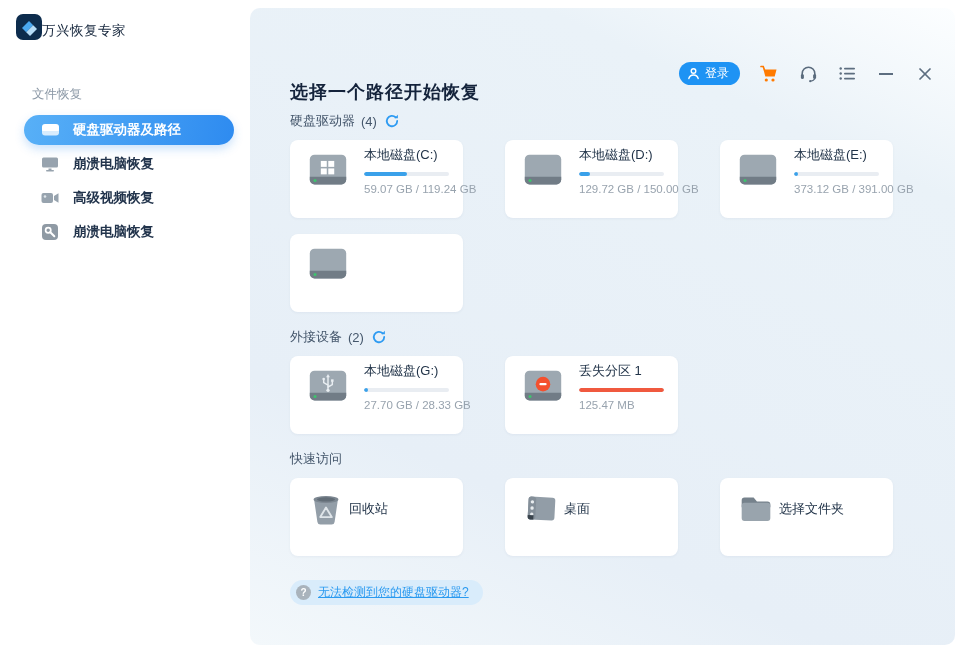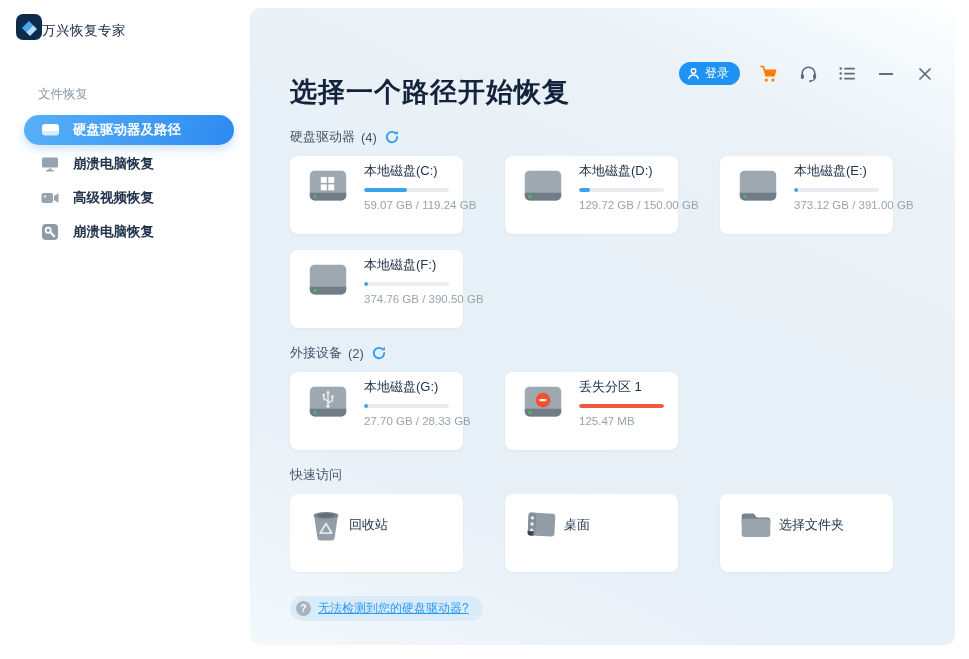--- a/index.html
+++ b/index.html
@@ -8,21 +8,21 @@
     font-family: "Liberation Sans", "DejaVu Sans", sans-serif;
     background:#ffffff; position:relative; color:#22344c;
   }
 
   
   .sidebar { position:absolute; left:0; top:0; bottom:0; width:250px; background:#fff; }
   .logo-row { display:flex; align-items:flex-end; padding:14px 0 0 16px; }
   .app-logo { width:26px; height:26px; border-radius:7px; background:#0d2c4d; position:relative; flex:0 0 auto; }
   .app-title { font-size:13.5px; color:#15263c; letter-spacing:.5px; }
   .nav { padding:0 16px 0 24px; }
-  .nav-section-label { font-size:12.5px; color:#8b98a6; margin:46px 0 12px 14px; }
+  .nav-section-label { font-size:12.5px; color:#8b98a6; margin:46px 0 12px 8px; }
   .nav-section-label.second { margin-top:52px; }
   .nav-item { height:30px; display:flex; align-items:center; gap:13px; padding-left:16px;
               border-radius:21px; margin-bottom:4px; font-size:13.5px; font-weight:bold;
               color:#22344c; cursor:pointer; }
   .nav-item.active { background:linear-gradient(100deg,#58b0f7 0%,#2e8bf0 100%);
                      color:#fff; box-shadow:0 4px 10px rgba(46,139,240,.25); }
   .nav-icon { width:20px; height:18px; display:flex; align-items:center; justify-content:center; flex:0 0 auto; }
 
   
   .main {
@@ -30,22 +30,22 @@
     background:linear-gradient(205deg,#fcfeff 0%,#eaf2f8 20%,#e7eff7 72%,#f3f8fb 100%);
     overflow:hidden;
   }
   .titlebar-controls { position:absolute; top:14px; right:20px; display:flex; align-items:center; gap:19px;margin-top:40px; }
   .login-btn { display:flex; align-items:center; gap:5px; background:#1e93f4; color:#fff;
                font-size:12px; height:23px; padding:0 11px 0 8px; border-radius:13px; cursor:pointer; }
   .tb-icon { width:20px; height:20px; display:flex; align-items:center; justify-content:center; cursor:pointer; }
   .min-line { width:14px; border-top:2px solid #5d6e80; }
 
   .content { padding:64px 0 0 40px; }
-  .page-title { font-size:27px; font-weight:bold; color:#14233b; line-height:40px; letter-spacing:1px; }
-  .section-row { display:flex; align-items:center; gap:6px; margin-top:16px; font-size:13px; color:#44566b; height:18px; }
+  .page-title { font-size:18px; font-weight:bold; color:#14233b; line-height:40px; letter-spacing:1px; }
+  .section-row { display:flex; align-items:center; gap:6px; font-size:13px; color:#44566b; height:18px; }
   .section-row.gap-lg { margin-top:16px; }
   .refresh-icon { display:flex; margin-left:2px; cursor:pointer; }
 
   .grid { display:grid; grid-template-columns:repeat(3,205px); gap:16px 10px; margin-top:10px; }
   .card { width:173px; height:78px; background:#fff; border-radius:8px;
           display:flex; align-items:center; padding:0 14px 17px 15px; gap:13px;
           box-shadow:0 1px 3px rgba(30,60,90,.05); cursor:pointer; }
   .card-info { display:flex; flex-direction:column; min-width:0; flex:1; }
   .drive-name { font-size:13px; color:#223449; white-space:nowrap; }
   .bar-track { margin-top:8px; width:100%; height:4px; border-radius:2px; background:#e9edf2; overflow:hidden; }
@@ -237,27 +237,20 @@
           <span class="drive-size">373.12 GB / 391.00 GB</span>
         </div>
       </div>
 
       <div class="card">
         <svg width="46" height="44" viewBox="0 0 48 44">
           <rect x="5" y="5" width="38" height="31" rx="5" fill="#9da8b1"></rect>
           <path d="M5 28 h38 v3 a5 5 0 0 1 -5 5 H10 a5 5 0 0 1 -5 -5 z" fill="#717c86"></path>
           <circle cx="10.5" cy="32" r="1.6" fill="#3ec46d"></circle>
         </svg>
-        <div class="card-info">
-          <span class="drive-name">本地磁盘(F:)</span>
-          <div class="bar-track">
-            <div class="bar-fill" style="width: 5%; background: rgb(58, 161, 234);"></div>
-          </div>
-          <span class="drive-size">374.76 GB / 390.50 GB</span>
-        </div>
       </div>
     </div>
 
     <div class="section-row gap-lg">
       <span>外接设备</span>
       <span>(2)</span>
       <span class="refresh-icon">
         <svg width="14" height="14" viewBox="0 0 14 14">
           <path d="M12.2 7 a5.2 5.2 0 1 1 -1.6 -3.75" fill="none" stroke="#2e9bf2" stroke-width="1.8" stroke-linecap="round"></path>
           <path d="M12.9 0.8 v3.4 h-3.4 z" fill="#2e9bf2"></path>

